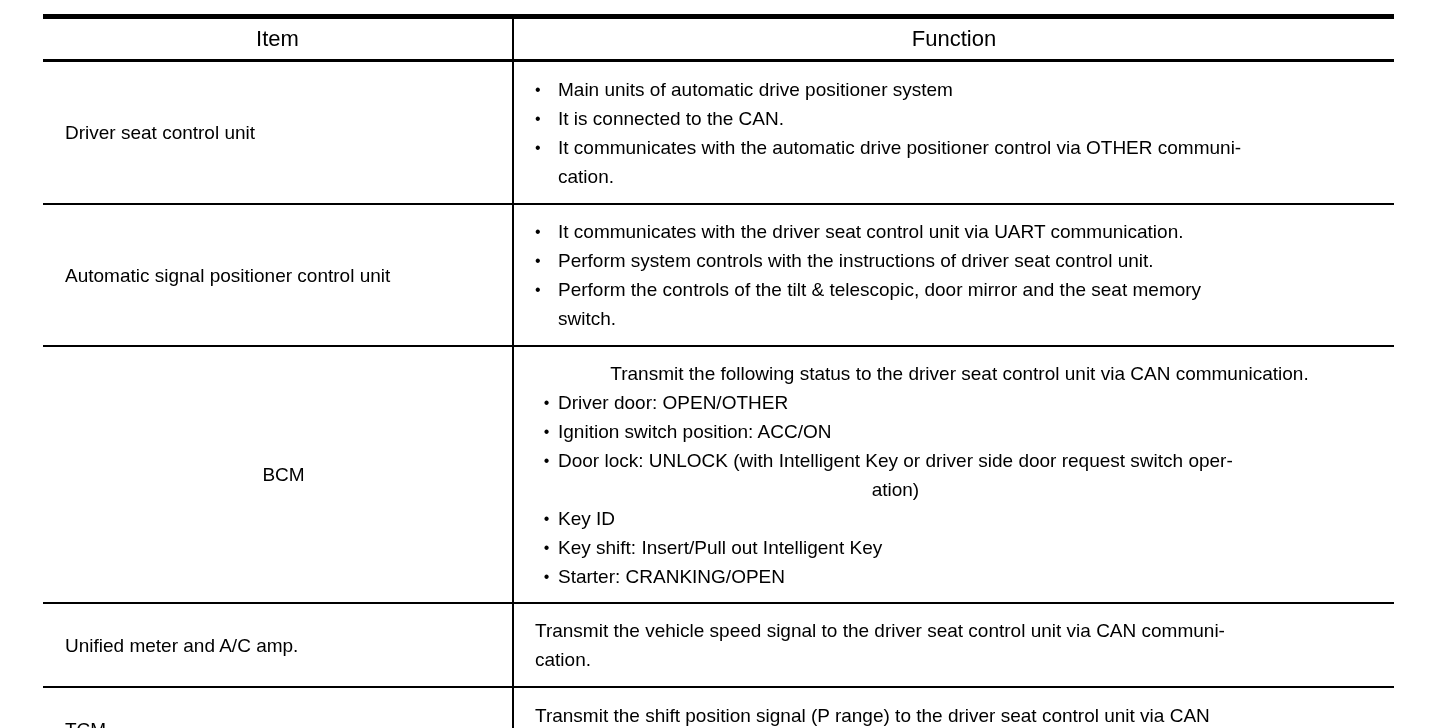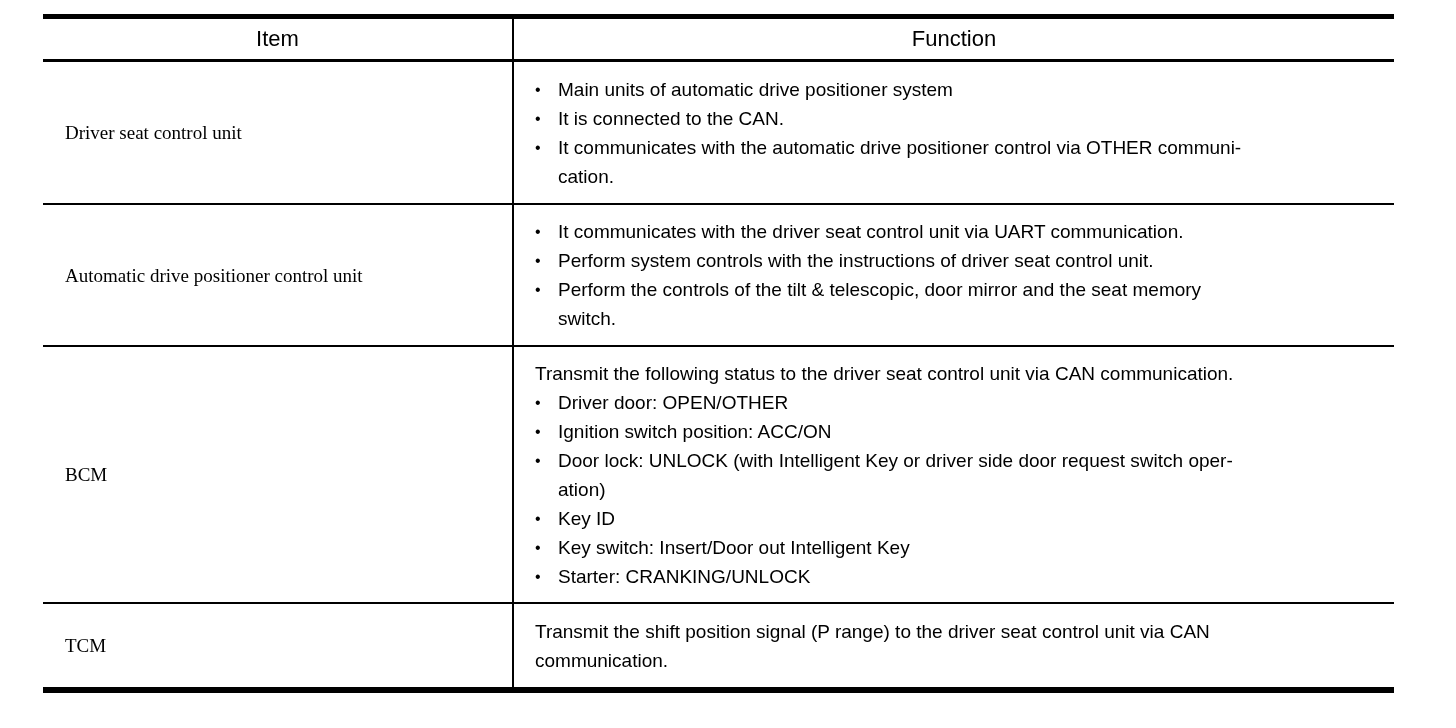--- a/index.html
+++ b/index.html
@@ -42,28 +42,27 @@
     border-top: 2px solid #000;
   }
   td {
     vertical-align: middle;
     font-size: 19px;
     line-height: 29px;
   }
   td.item-cell {
     padding-left: 22px;
     padding-right: 10px;
-    font-family: Liberation Serif, serif;
   }
   td.func-cell {
     padding: 6px 10px 6px 21px;
   }
   tr.row-1 td { height: 129px; }
   tr.row-2 td { height: 128px; }
-  tr.row-3 td { height: 243px; }
+  tr.row-3 td { height: 243px; text-align: center; }
   tr.row-4 td { height: 70px; }
   tr.row-5 td { height: 71px; }
   .bline {
     display: flex;
     align-items: flex-start;
   }
   .bullet {
     flex: 0 0 23px;
     width: 23px;
     font-size: 16px;
@@ -96,21 +95,21 @@
           <span class="btext">It is connected to the CAN.</span>
         </div>
         <div class="bline">
           <span class="bullet">•</span>
           <span class="btext">It communicates with the automatic drive positioner control via OTHER communi-
 cation.</span>
         </div>
       </td>
     </tr>
     <tr class="row-2">
-      <td class="item-cell">Automatic drive positioner control unit</td>
+      <td class="item-cell">Automatic signal positioner control unit</td>
       <td class="func-cell">
         <div class="bline">
           <span class="bullet">•</span>
           <span class="btext">It communicates with the driver seat control unit via UART communication.</span>
         </div>
         <div class="bline">
           <span class="bullet">•</span>
           <span class="btext">Perform system controls with the instructions of driver seat control unit.</span>
         </div>
         <div class="bline">
@@ -136,26 +135,33 @@
           <span class="bullet">•</span>
           <span class="btext">Door lock: UNLOCK (with Intelligent Key or driver side door request switch oper-
 ation)</span>
         </div>
         <div class="bline">
           <span class="bullet">•</span>
           <span class="btext">Key ID</span>
         </div>
         <div class="bline">
           <span class="bullet">•</span>
-          <span class="btext">Key switch: Insert/Door out Intelligent Key</span>
+          <span class="btext">Key shift: Insert/Pull out Intelligent Key</span>
         </div>
         <div class="bline">
           <span class="bullet">•</span>
-          <span class="btext">Starter: CRANKING/UNLOCK</span>
+          <span class="btext">Starter: CRANKING/OPEN</span>
         </div>
+      </td>
+    </tr>
+    <tr class="row-4">
+      <td class="item-cell">Unified meter and A/C amp.</td>
+      <td class="func-cell">
+        <div class="ptext">Transmit the vehicle speed signal to the driver seat control unit via CAN communi-
+cation.</div>
       </td>
     </tr>
     <tr class="row-5">
       <td class="item-cell">TCM</td>
       <td class="func-cell">
         <div class="ptext">Transmit the shift position signal (P range) to the driver seat control unit via CAN
 communication.</div>
       </td>
     </tr>
   </tbody>

